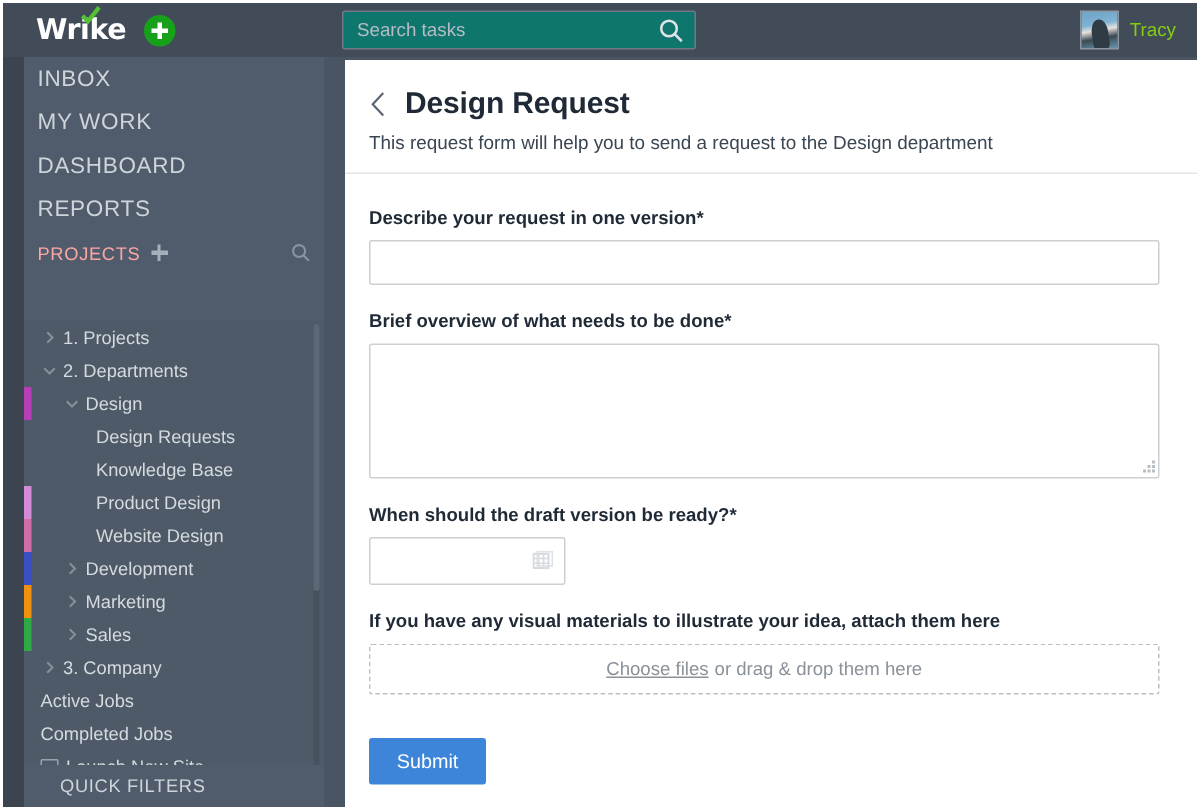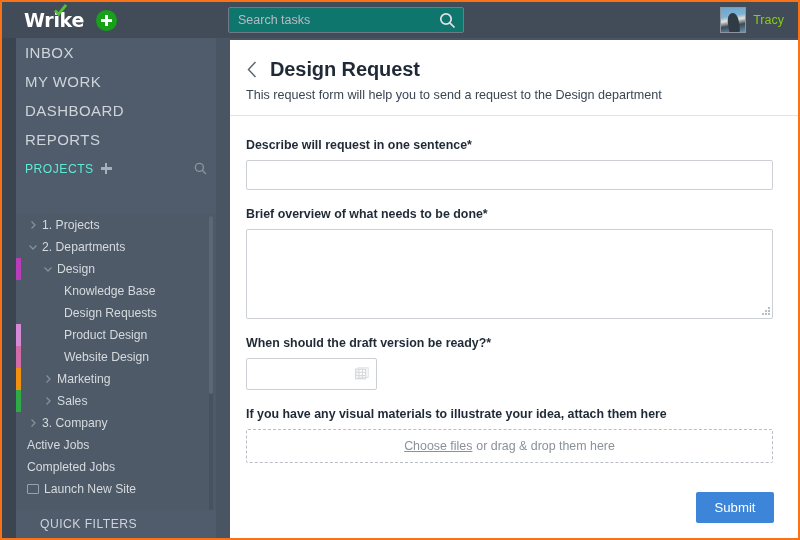--- a/index.html
+++ b/index.html
@@ -6,21 +6,21 @@
   html, body {
     width: 800px; height: 540px;
     font-family: "Liberation Sans", sans-serif;
     overflow: hidden;
     background: #000;
   }
   #app {
     position: relative;
     width: 800px; height: 540px;
     background: #4a5564;
-    border: 2px solid #f97316;
+    border: 2px solid #ffffff;
     overflow: hidden;
   }
 
   
   #topbar {
     position: absolute; left: 0; top: 0;
     width: 796px; height: 36px;
     background: #424c59;
     display: flex; align-items: center;
   }
@@ -110,21 +110,21 @@
   }
   .nav-item {
     height: 29px; display: flex; align-items: center;
     padding-left: 9px;
     color: #ced4da; font-size: 15px;
     letter-spacing: 0.45px;
   }
   #projects-row {
     height: 29px; display: flex; align-items: center;
     padding-left: 9px; position: relative;
-    color: #5eead4; font-size: 12.2px; letter-spacing: 0.45px;
+    color: #fca5a5; font-size: 12.2px; letter-spacing: 0.45px;
   }
   .plus-small {
     margin-left: 7px; width: 11px; height: 11px; position: relative; display:inline-block;
   }
   .plus-small::before, .plus-small::after { content:""; position:absolute; background:#a7b0ba; }
   .plus-small::before { left: 0; top: 4.2px; width: 11px; height: 2.6px; }
   .plus-small::after  { left: 4.2px; top: 0; width: 2.6px; height: 11px; }
   #proj-search-icon {
     position: absolute; right: 9px; top: 8px;
     width: 13px; height: 13px; opacity: .5;
@@ -238,21 +238,21 @@
   #dropzone {
     width: 527px; height: 34px;
     border: 1px dashed #b9bec4; border-radius: 2px;
     display: flex; align-items: center; justify-content: center;
     gap: 4px; font-size: 12.4px; color: #8b9199;
   }
   #choose-files {
     color: #8b9199; text-decoration: underline; cursor: pointer;
   }
   #submit-row {
-    display: flex; justify-content: flex-end;
+    display: flex; justify-content: flex-start;
     padding: 12px 20px 0 0;
   }
   #submit-button {
     background: #3d85d8; color: #fff;
     border: none; border-radius: 2px;
     font-size: 13.2px; width: 78px; height: 31px;
     cursor: pointer;
     font-family: "Liberation Sans", sans-serif;
   }
 </style>
@@ -327,32 +327,39 @@
             <span>2. Departments</span>
           </div>
           <div class="tree-row lvl1">
             <span class="colorbar" style="background: rgb(184, 61, 184); top: 0px; height: 22px;"></span>
             <svg class="chev" viewBox="0 0 12 12">
               <path d="M2.5 4.5 L6 8 L9.5 4.5" stroke="#b6bdc5" stroke-width="1.3" fill="none"></path>
             </svg>
             <span>Design</span>
           </div>
           <div class="tree-row lvl2">
+            <span>Design Requests</span>
+          </div>
+          <div class="tree-row lvl2">
             <span>Knowledge Base</span>
-          </div>
-          <div class="tree-row lvl2">
-            <span>Design Requests</span>
           </div>
           <div class="tree-row lvl2">
             <span class="colorbar" style="background: rgb(212, 138, 212); top: 0px; height: 22px;"></span>
             <span>Product Design</span>
           </div>
           <div class="tree-row lvl2">
             <span class="colorbar" style="background: rgb(208, 108, 168); top: 0px; height: 22px;"></span>
             <span>Website Design</span>
+          </div>
+          <div class="tree-row lvl1">
+            <span class="colorbar" style="background: rgb(59, 79, 196); top: 0px; height: 22px;"></span>
+            <svg class="chev" viewBox="0 0 12 12">
+              <path d="M4.5 2.5 L8 6 L4.5 9.5" stroke="#b6bdc5" stroke-width="1.3" fill="none"></path>
+            </svg>
+            <span>Development</span>
           </div>
           <div class="tree-row lvl1">
             <span class="colorbar" style="background: rgb(240, 146, 15); top: 0px; height: 22px;"></span>
             <svg class="chev" viewBox="0 0 12 12">
               <path d="M4.5 2.5 L8 6 L4.5 9.5" stroke="#b6bdc5" stroke-width="1.3" fill="none"></path>
             </svg>
             <span>Marketing</span>
           </div>
           <div class="tree-row lvl1">
             <span class="colorbar" style="background: rgb(46, 171, 68); top: 0px; height: 22px;"></span>
@@ -396,21 +403,21 @@
         </svg>
         <div id="page-title">Design Request</div>
       </div>
       <div id="subtitle">This request form will help you to send a request to the Design department</div>
       <div id="divider"></div>
     </div>
 
     <div id="form-body">
 
       <div class="field">
-        <div class="field-label">Describe will request in one sentence*</div>
+        <div class="field-label">Describe your request in one version*</div>
         <input class="text-input" type="text" placeholder="" style="">
       </div>
 
       <div class="field">
         <div class="field-label">Brief overview of what needs to be done*</div>
         <div class="ta-wrap">
           <textarea class="textarea-input" placeholder="" style=""></textarea>
           <span class="resize-grip">
             <i style="right:0;bottom:0"></i>
               <i style="right:3px;bottom:0"></i>

